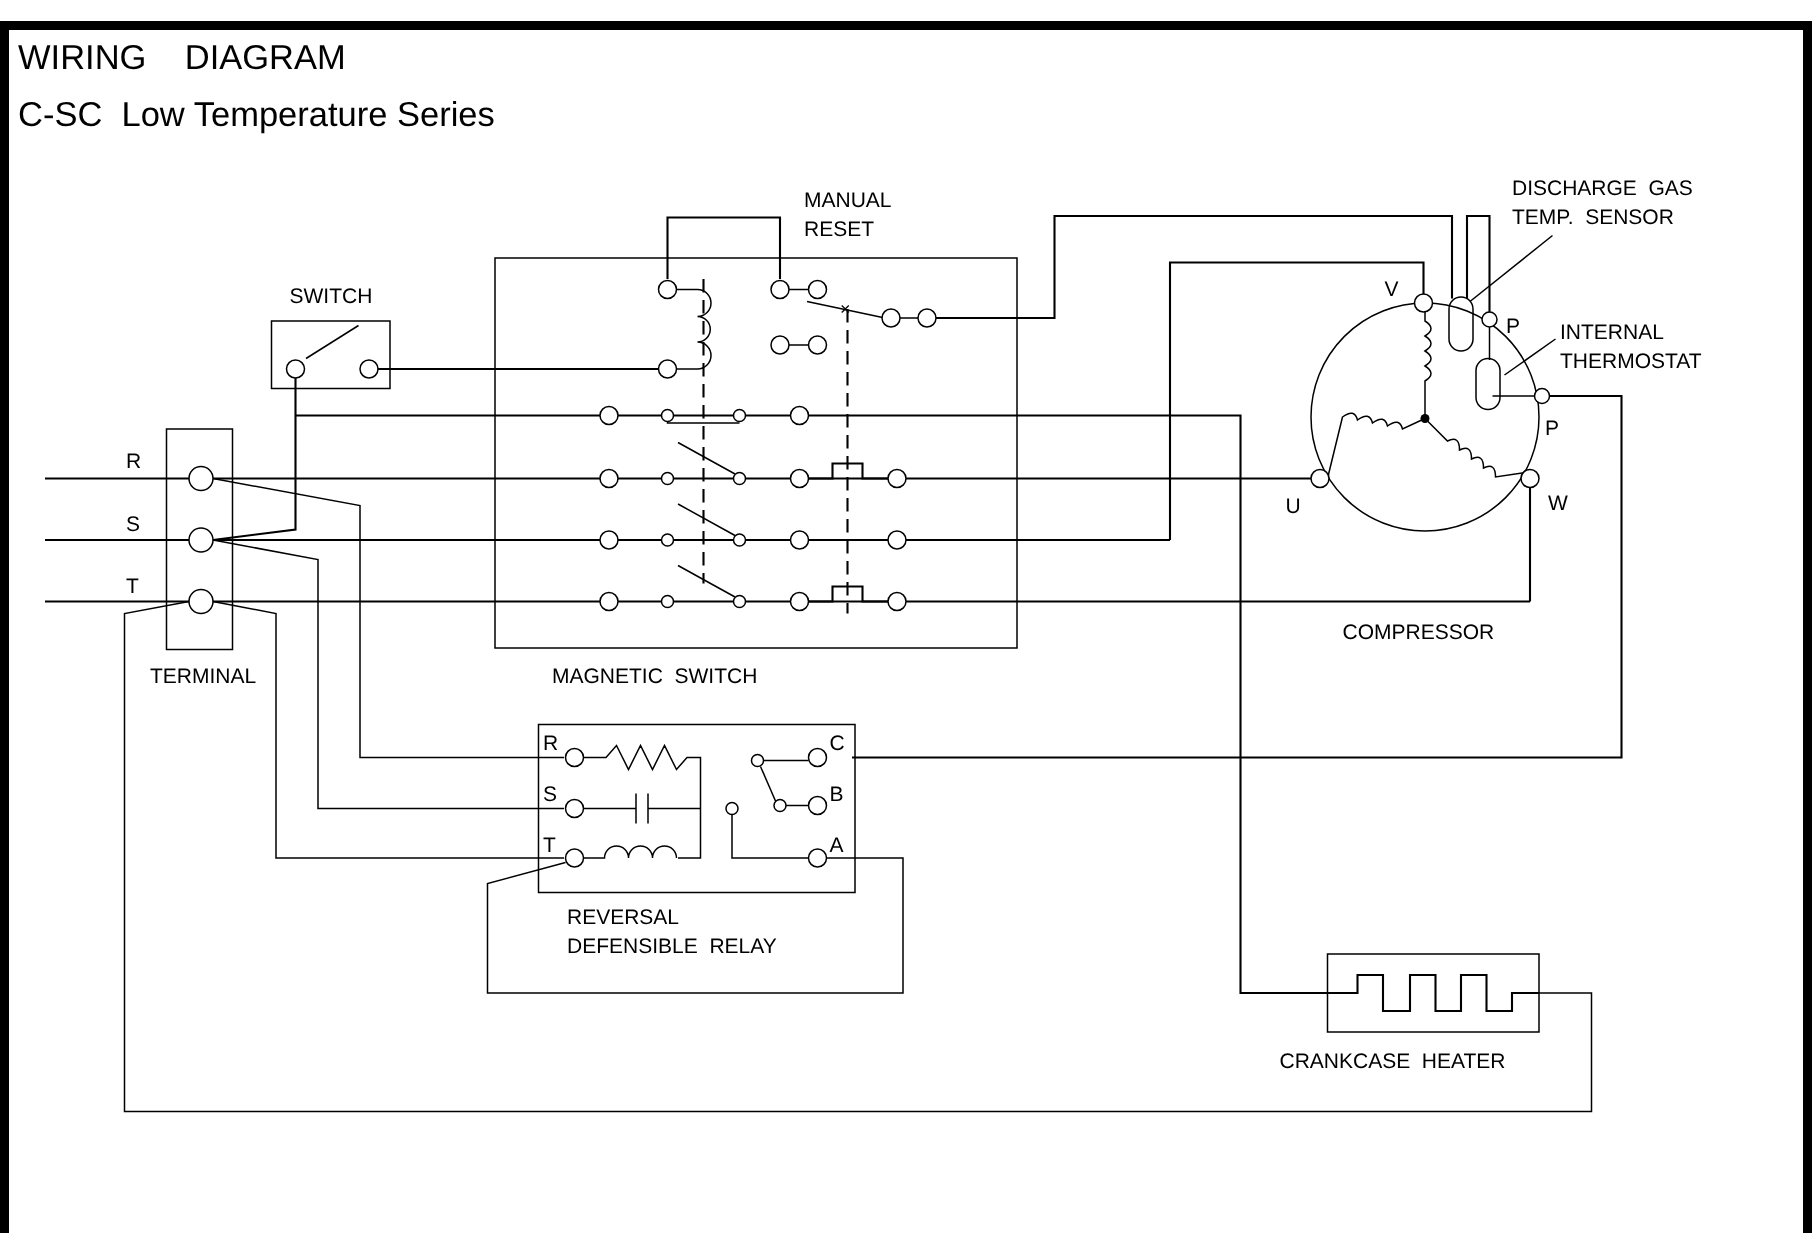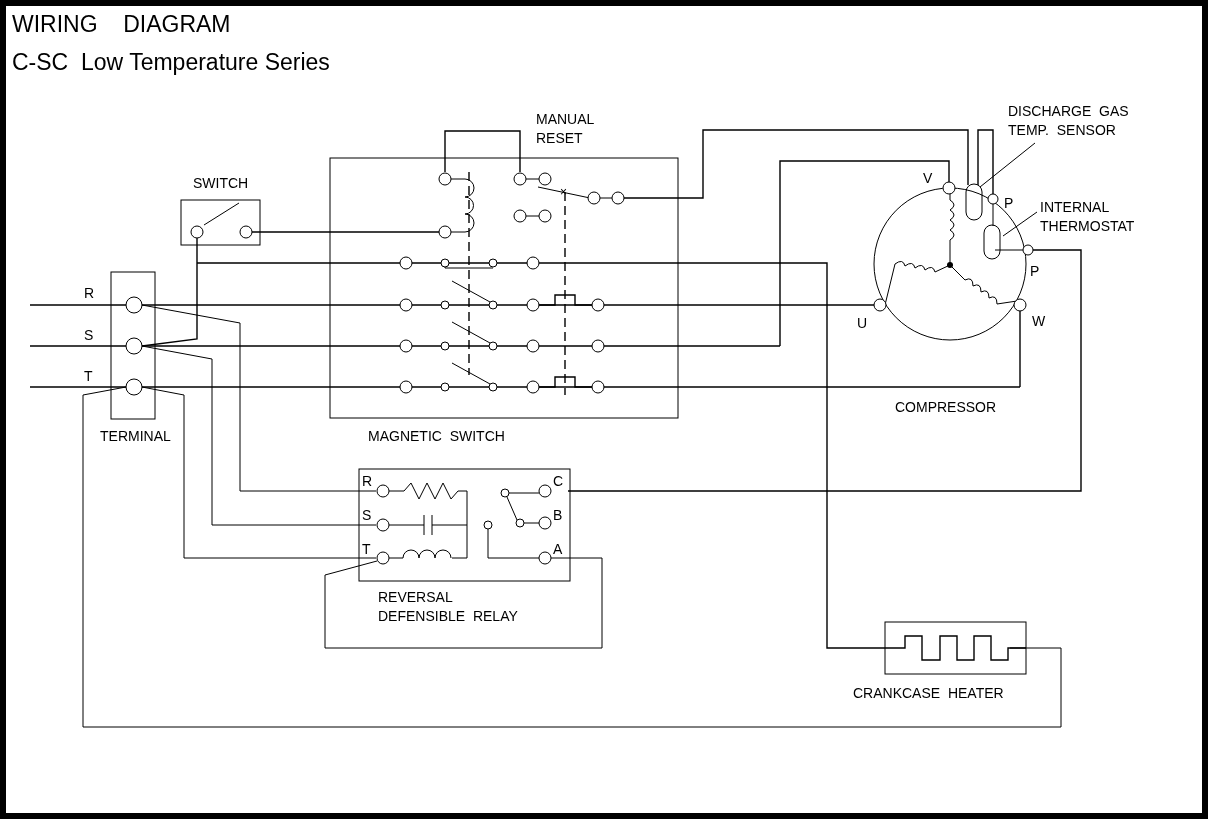--- a/index.html
+++ b/index.html
@@ -1,17 +1,17 @@
 <!DOCTYPE html>
 <html><head>
 <meta charset="utf-8">
 <style>
   html, body { margin: 0; padding: 0; background: #ffffff; }
   body { width: 1212px; height: 822px; overflow: hidden; }
-  #frame { position: absolute; left: 0; top: 0; width: 1212px; height: 596px; }
+  #frame { position: absolute; left: 0; top: 14px; width: 1212px; height: 596px; }
   svg text { font-family: "Liberation Sans", sans-serif; fill: #000; }
   .ln { stroke: #000; stroke-width: 1.4; fill: none; }
   .thin { stroke: #000; stroke-width: 1; fill: none; }
   .dash { stroke: #000; stroke-width: 1.4; fill: none; stroke-dasharray: 9 5; }
   .term { stroke: #000; stroke-width: 1; fill: #fff; }
   .lbl { font-size: 14px; }
   .title { font-size: 23px; }
 </style>
 </head>
 <body>

